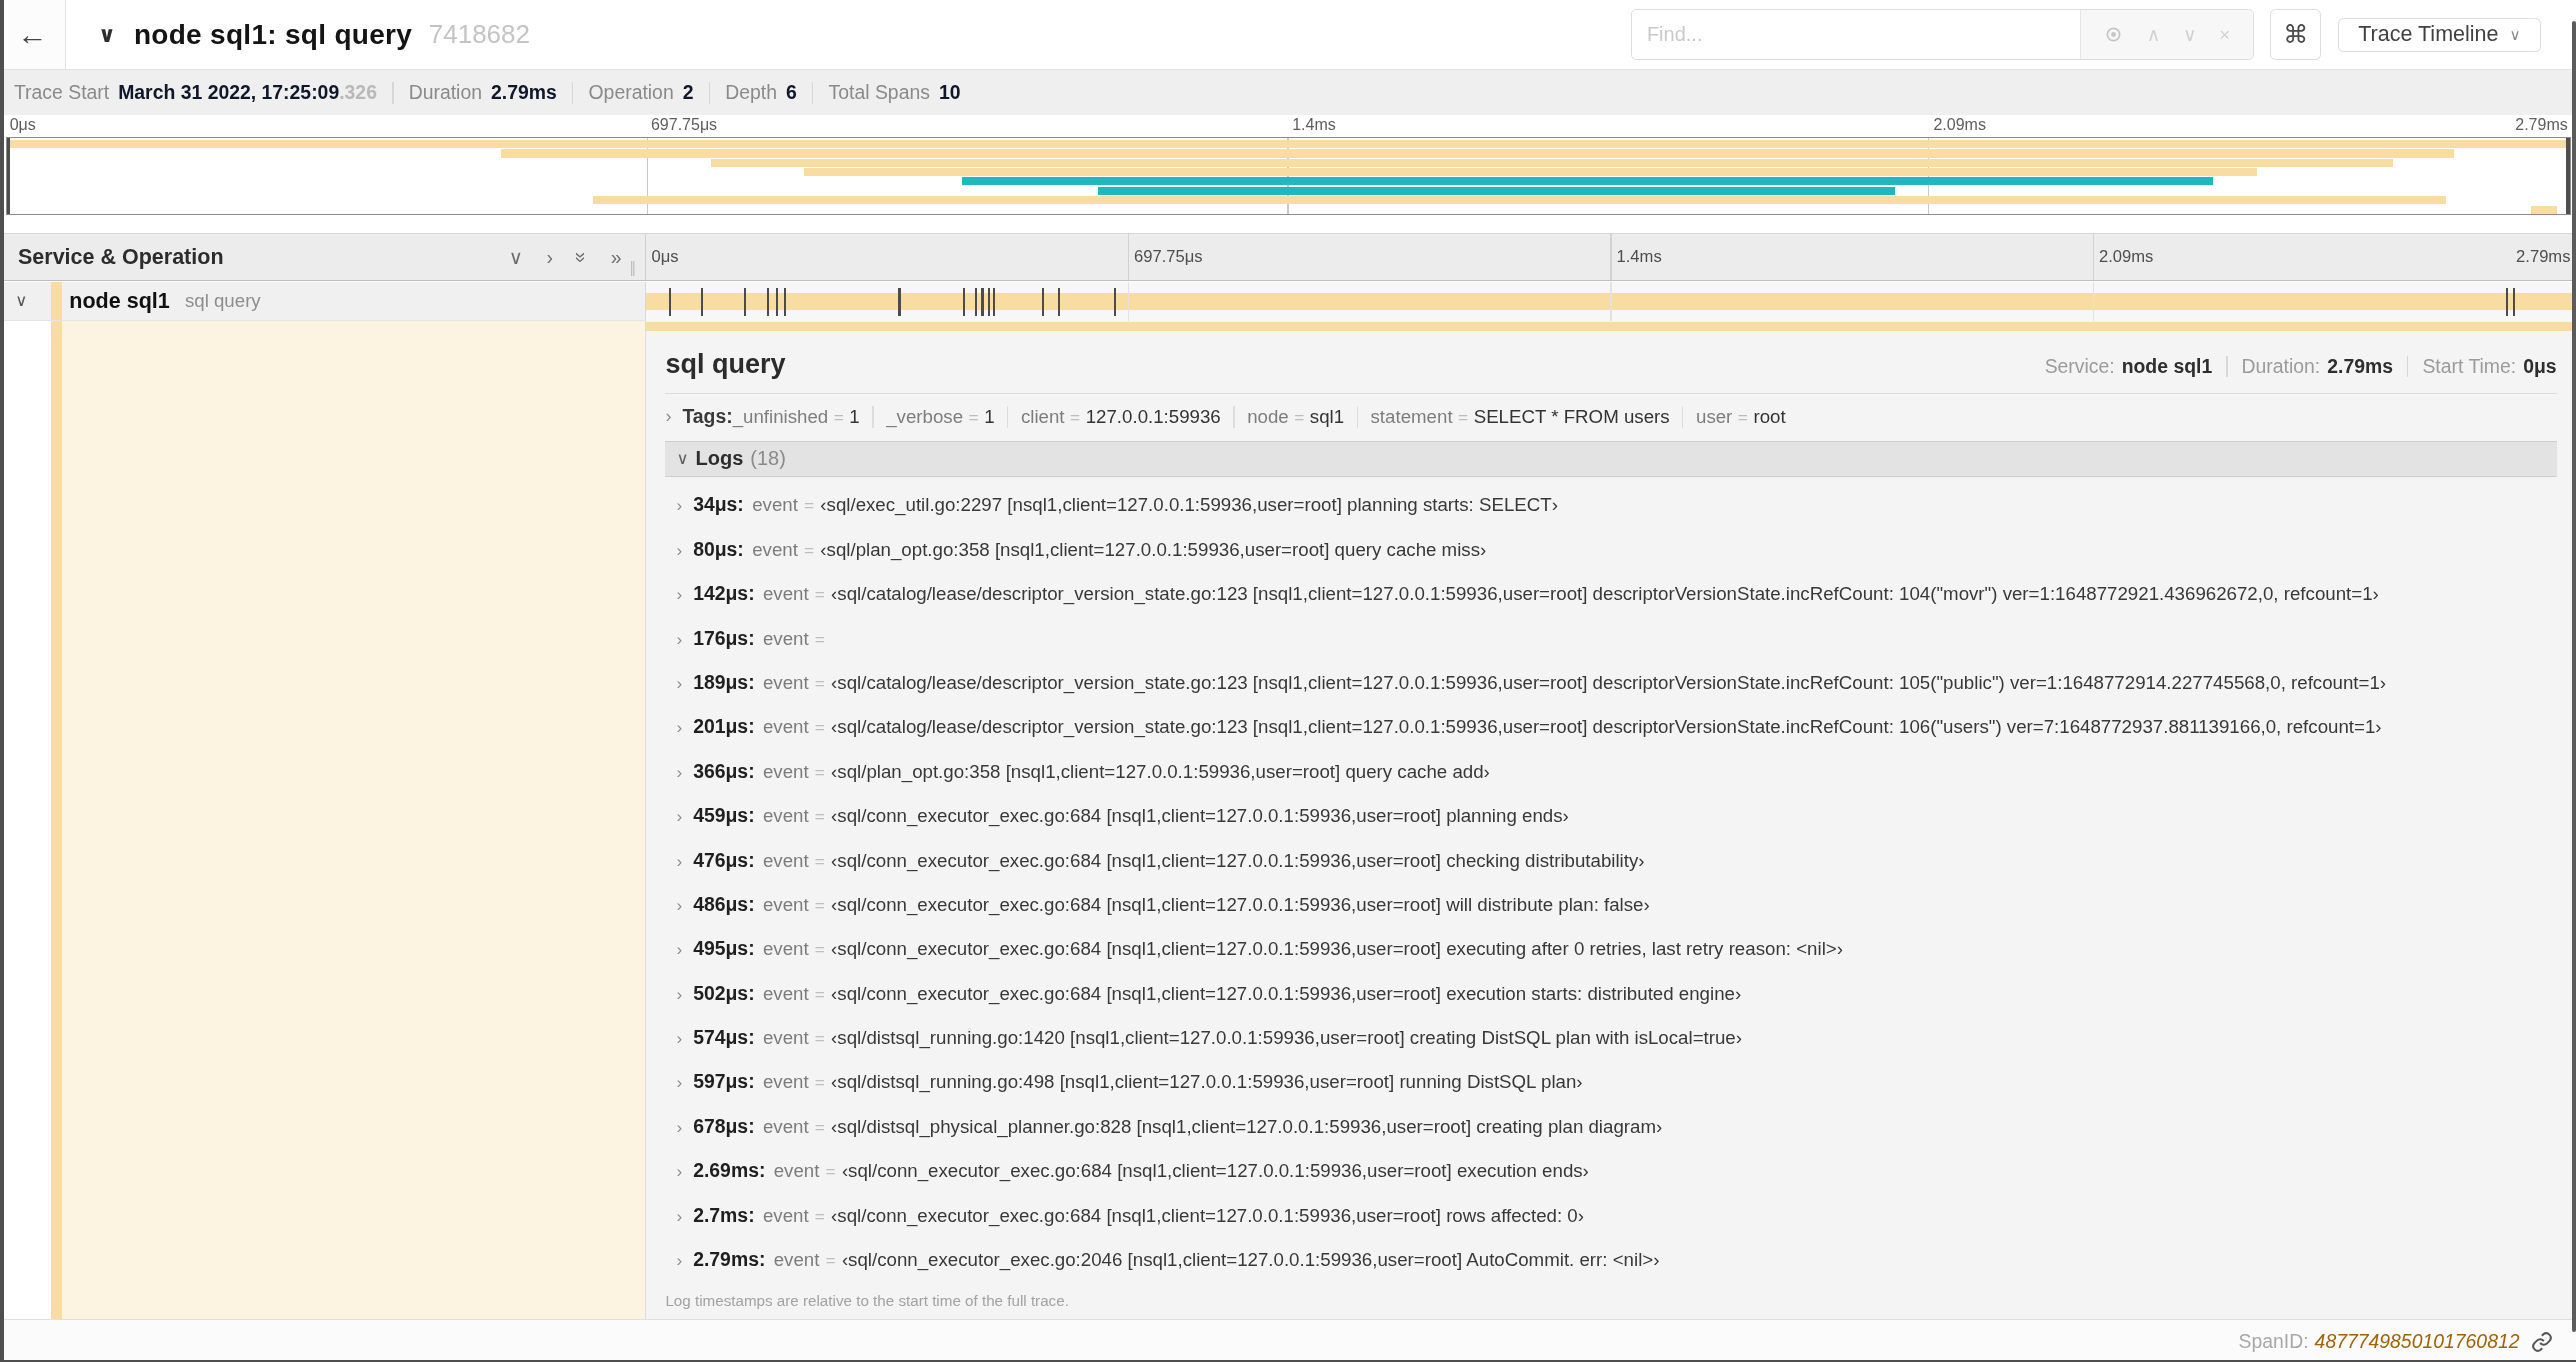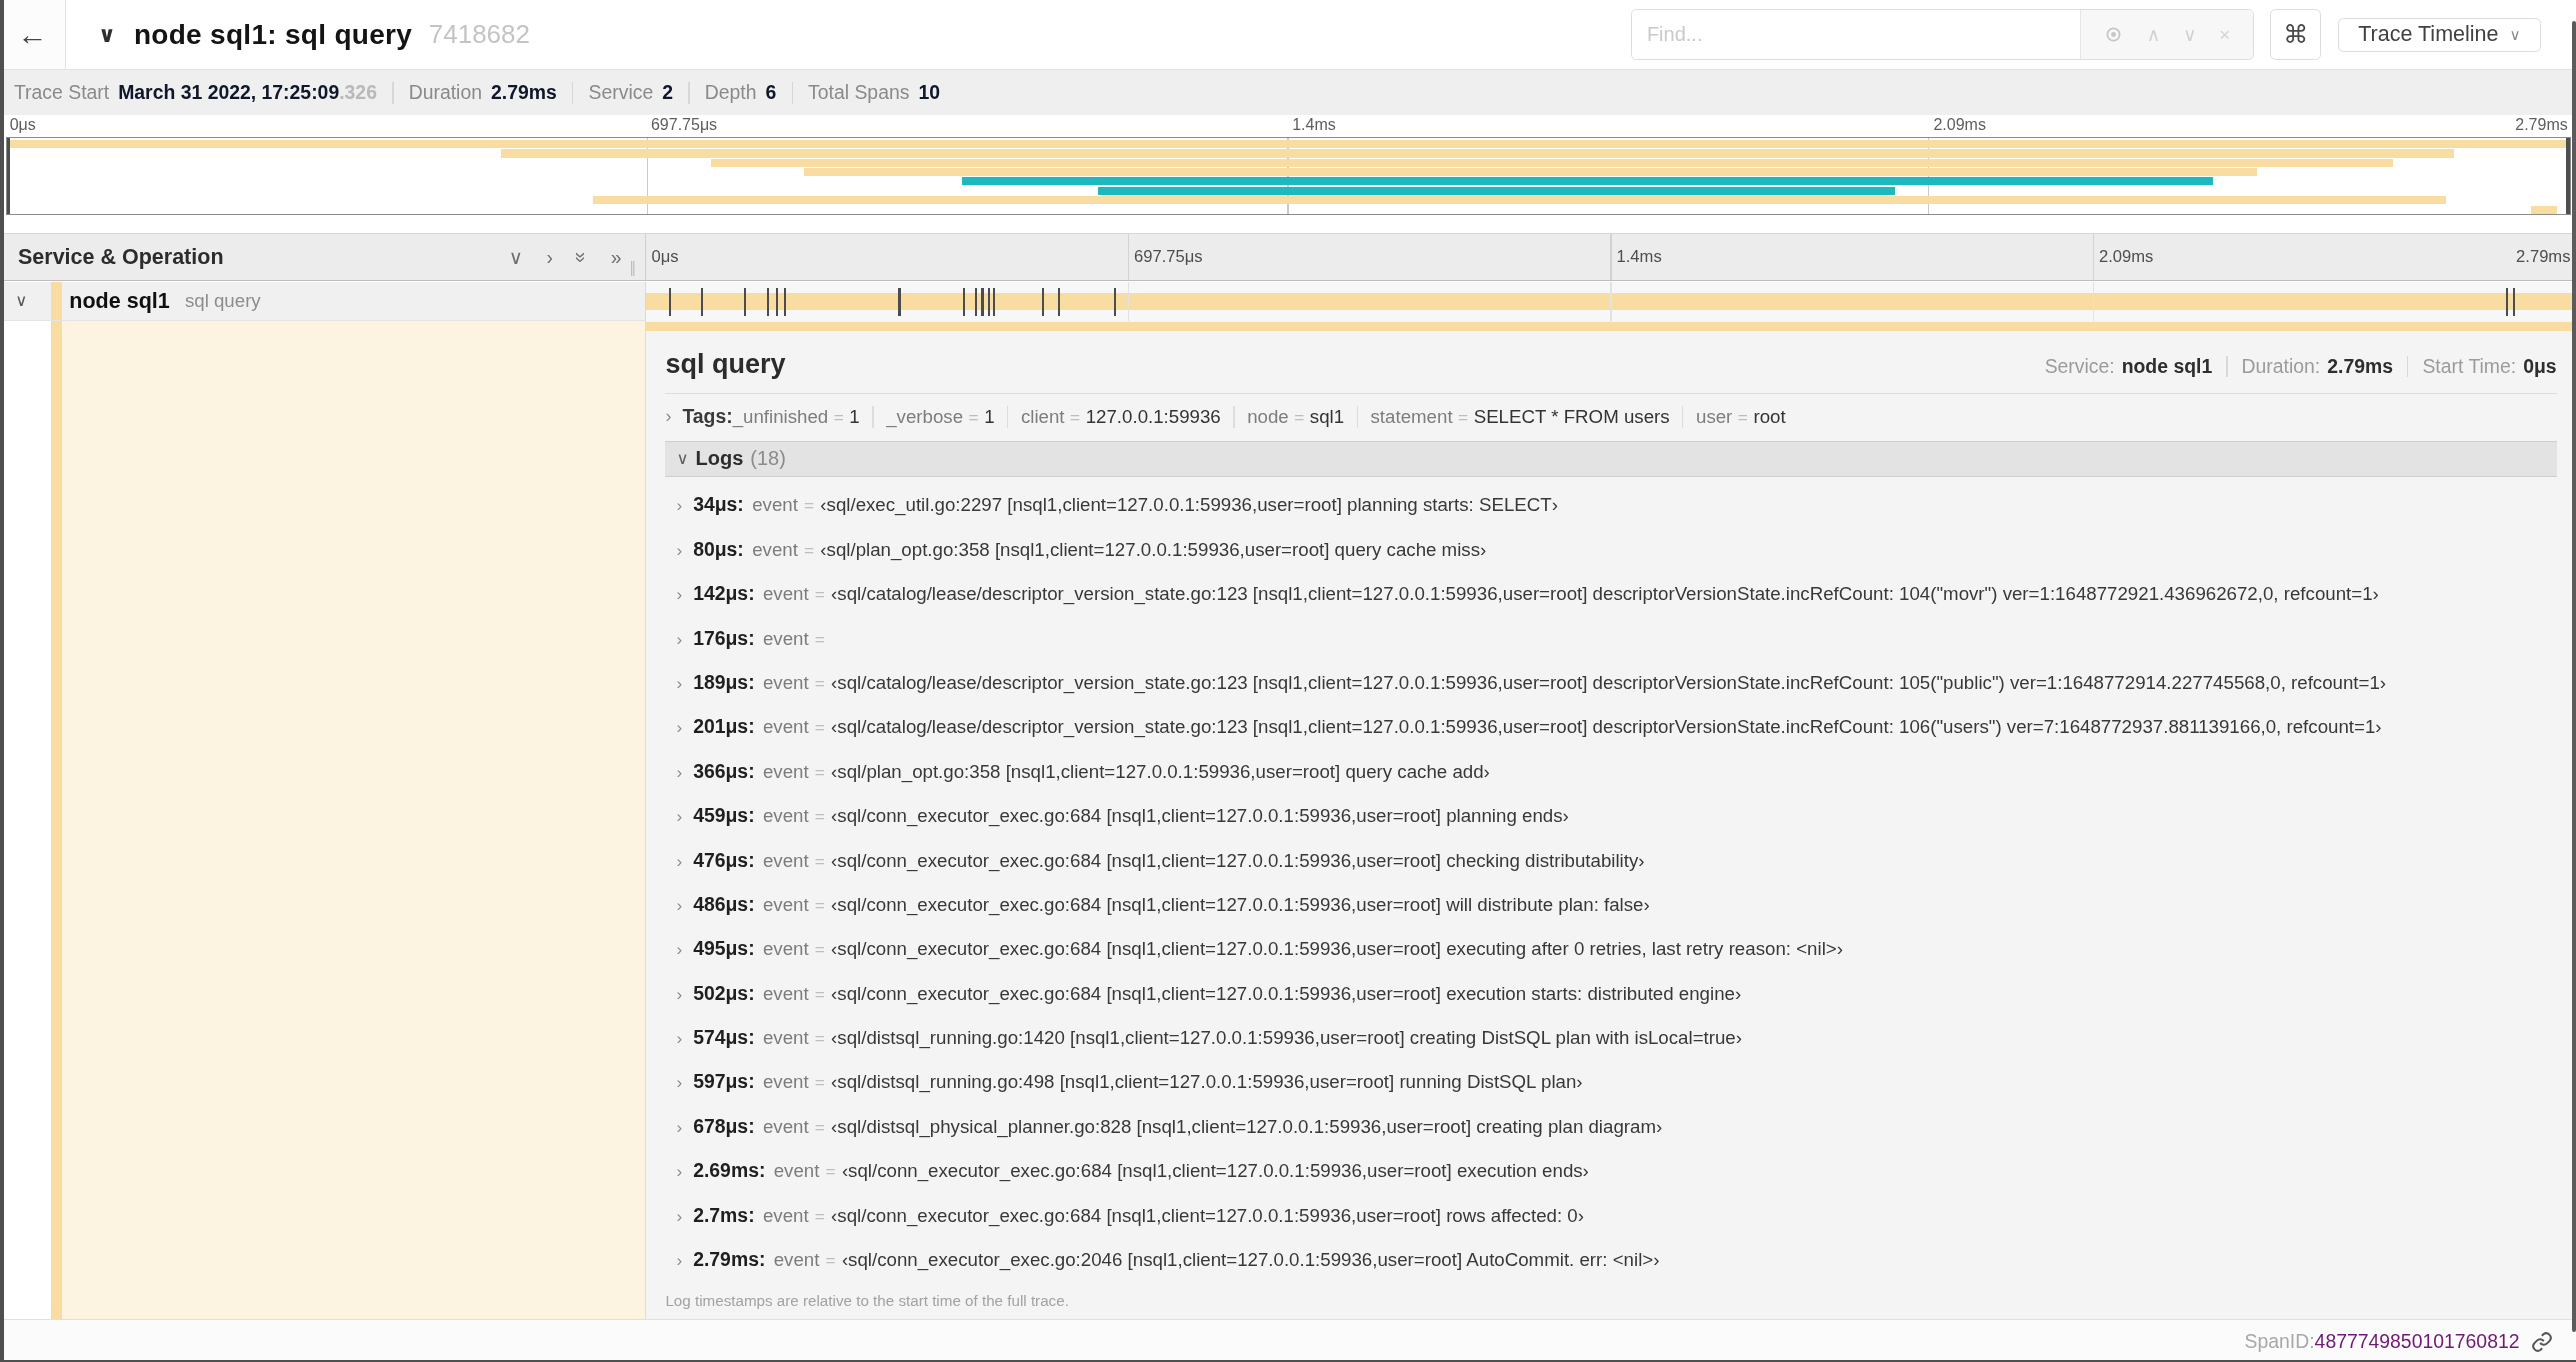--- a/index.html
+++ b/index.html
@@ -111,21 +111,21 @@
   .log-field { font-size:18.7px; color:#7c7c7c; }
   .log-eq { font-size:17.3px; color:#bfbfbf; margin:0 6.2px; }
   .log-msg { font-size:18.7px; color:#383838; }
   .logs-note { margin-top:8.3px; font-size:15.2px; color:#a2a2a2; }
 
   
   .footer { position:absolute; left:0; right:0; bottom:0; height:44px; background:#fbfbfb;
             border-top:1.4px solid #e0e0e0; display:flex; align-items:center; justify-content:flex-end;
             padding-right:23.5px; font-size:19.4px; }
   .spanid-label { color:#a8a8a8; }
-  .spanid-value { color:#701a75; margin-left:0; }
+  .spanid-value { color:#a16207; margin-left:6px;font-style:italic; }
   .link-icon { width:22px; height:22px; margin-left:11px; stroke:#555; fill:none; stroke-width:2.2; cursor:pointer; }
 </style>
 </head>
 <body>
 
 <div class="app-header">
   <div class="back-btn">
     <span>←</span>
   </div>
   <span class="title-collapse">∨</span>
@@ -152,21 +152,21 @@
       <span class="tt-chevron">∨</span>
     </div>
   </div>
 </div>
 
 <div class="trace-bar" id="trace-bar">
     <span class="tb-item"><span class="tb-label">Trace Start</span><span class="tb-value">March 31 2022, 17:25:09</span><span class="tb-muted">.326</span></span>
     <span class="tb-sep"></span>
     <span class="tb-item"><span class="tb-label">Duration</span><span class="tb-value">2.79ms</span></span>
     <span class="tb-sep"></span>
-    <span class="tb-item"><span class="tb-label">Service</span><span class="tb-value">2</span></span>
+    <span class="tb-item"><span class="tb-label">Operation</span><span class="tb-value">2</span></span>
     <span class="tb-sep"></span>
     <span class="tb-item"><span class="tb-label">Depth</span><span class="tb-value">6</span></span>
     <span class="tb-sep"></span>
     <span class="tb-item"><span class="tb-label">Total Spans</span><span class="tb-value">10</span></span>
   </div>
 
 <div class="minimap">
   <div class="mini-labels" id="mini-labels">
       <span class="mini-label" style="left: calc(0% + 4.2px);">0μs</span>
       <span class="mini-label" style="left: calc(25% + 4.2px);">697.75μs</span>

